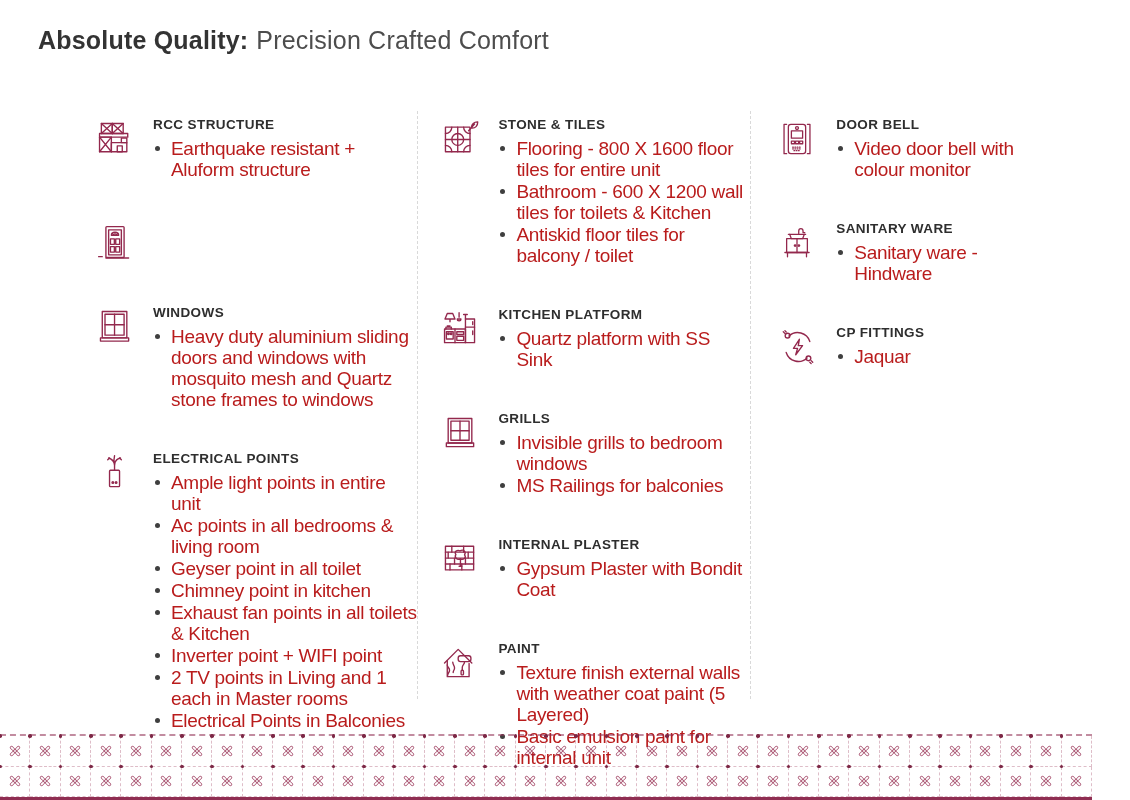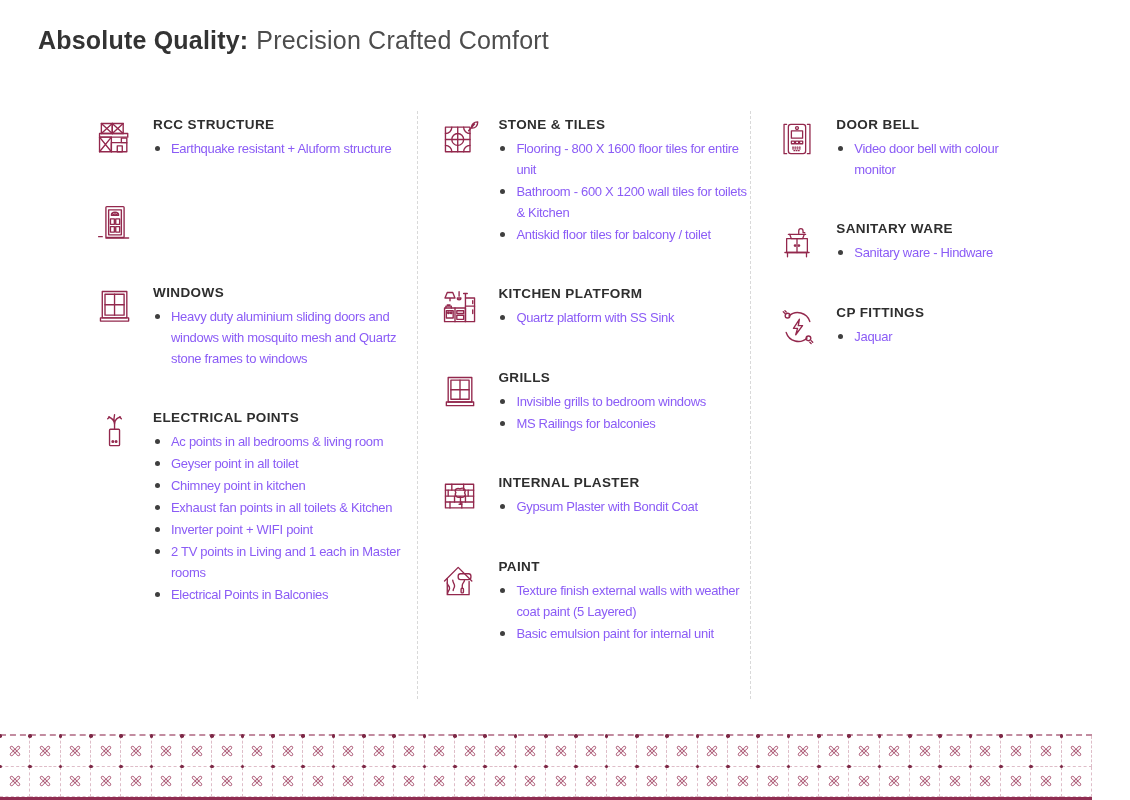--- a/index.html
+++ b/index.html
@@ -26,21 +26,21 @@
   .icon-box svg { display:block; }
   .section-text { flex:1; }
   .col-3 .section-text { max-width:205px; }
   .section-heading {
     font-size:13.5px; font-weight:bold; color:#2e2e2e; letter-spacing:0.4px;
     margin-bottom:6px; margin-top:2px;
   }
   ul.bullets { list-style:none; }
   ul.bullets li {
     position:relative; padding-left:18px;
-    font-size:13px; line-height:21px; letter-spacing:-0.3px; color:#8b5cf6;
+    font-size:19px; line-height:21px; letter-spacing:-0.3px; color:#b91c1c;
     margin-bottom:1px;
   }
   ul.bullets li .dot {
     position:absolute; left:2px; top:8px; width:5px; height:5px;
     background:#3f3f3f; border-radius:50%;
   }
 
   
   .band {
     position:absolute; left:0; right:0; bottom:0; height:66px;
@@ -142,20 +142,21 @@
                 <path d="M21.5 13 C21 8 18 6.5 15 5.5 M21.5 13 C22 7.5 25 6.5 28 5.5 M21.5 13 C20.5 9 20.8 5.5 21.5 3"></path>
                 <path d="M14 7.5 l2-2 M29 7.5 l-2-2"></path>
                 <circle cx="19.6" cy="32.5" r="0.9"></circle>
                 <circle cx="23.2" cy="32.5" r="0.9"></circle>
               </g>
             </svg>
           </div>
           <div class="section-text">
             <div class="section-heading">ELECTRICAL POINTS</div>
             <ul class="bullets">
+              <li><span class="dot"></span><span>Ample light points in entire unit</span></li>
               <li><span class="dot"></span><span>Ac points in all bedrooms &amp; living room</span></li>
               <li><span class="dot"></span><span>Geyser point in all toilet</span></li>
               <li><span class="dot"></span><span>Chimney point in kitchen</span></li>
               <li><span class="dot"></span><span>Exhaust fan points in all toilets &amp; Kitchen</span></li>
               <li><span class="dot"></span><span>Inverter point + WIFI point</span></li>
               <li><span class="dot"></span><span>2 TV points in Living and 1 each in Master rooms</span></li>
               <li><span class="dot"></span><span>Electrical Points in Balconies</span></li>
             </ul>
           </div>
         </div>

